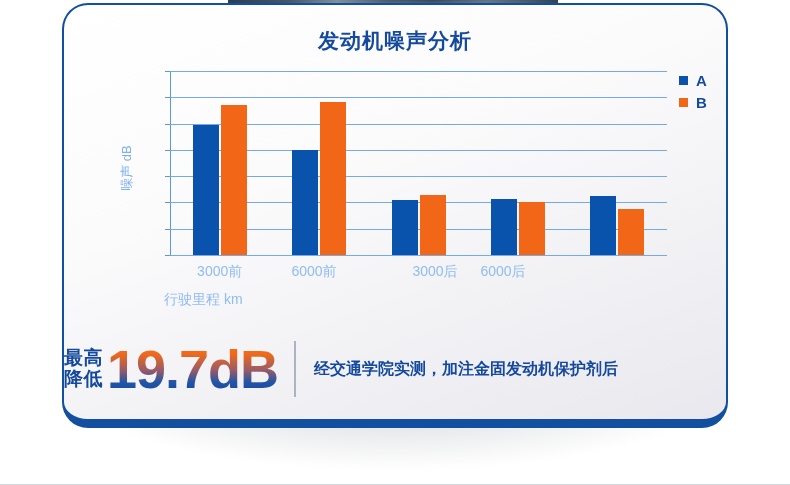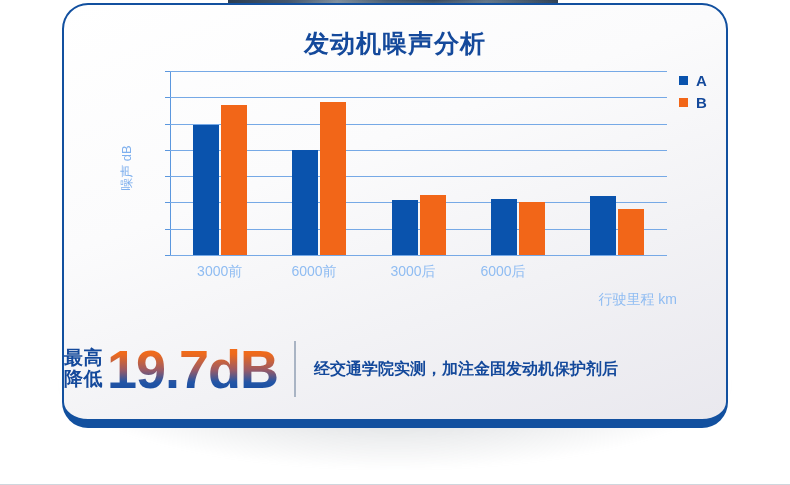--- a/index.html
+++ b/index.html
@@ -75,21 +75,21 @@
     background: linear-gradient(160deg, #ffffff 0%, #fbfbfc 38%, #f2f2f5 68%, #e9e8ee 100%);
     overflow: hidden;
   }
 
   .chart-title {
     position: absolute;
     left: 0;
     top: 22px;
     width: 100%;
     text-align: center;
-    font-size: 25px;
+    font-size: 21px;
     font-weight: bold;
     color: #14499b;
     letter-spacing: 1px;
   }
 
   
   .chart-wrap {
     position: absolute;
     left: 0;
     top: 58px;
@@ -148,24 +148,24 @@
   }
   .bar {
     position: absolute;
     bottom: 0;
   }
   .bar.a { background: #0a53ad; }
   .bar.b { background: #f26618; }
 
   .x-axis-title {
     position: absolute;
-    left: 116px;
+    left: 100px;
     top: 228px;
     width: 497px;
-    text-align: right;
+    text-align: left;
     font-size: 14px;
     color: #8fbcf2;
     white-space: nowrap;
   }
 
   .legend {
     position: absolute;
     left: 615px;
     top: 6px;
     width: 48px;
@@ -271,21 +271,21 @@
           <div class="gridline" style="top: 184px;"></div>
           <div class="y-tick-mark" style="top: 184px;"></div>
           <div class="bar a" title="3000前 A: 79.8" style="left: 22.7px; width: 26px; height: 130.377px; background: rgb(10, 83, 173);"></div>
           <div class="bar b" title="3000前 B: 83.5" style="left: 50.7px; width: 26px; height: 149.829px; background: rgb(242, 102, 24);"></div>
           <div class="x-tick-label" style="left: 1.7px;">3000前</div>
           <div class="bar a" title="6000前 A: 75" style="left: 122.1px; width: 26px; height: 105.143px; background: rgb(10, 83, 173);"></div>
           <div class="bar b" title="6000前 B: 84.1" style="left: 150.1px; width: 26px; height: 152.983px; background: rgb(242, 102, 24);"></div>
           <div class="x-tick-label" style="left: 96px;">6000前</div>
           <div class="bar a" title="3000后 A: 65.4" style="left: 221.5px; width: 26px; height: 54.6743px; background: rgb(10, 83, 173);"></div>
           <div class="bar b" title="3000后 B: 66.4" style="left: 249.5px; width: 26px; height: 59.9314px; background: rgb(242, 102, 24);"></div>
-          <div class="x-tick-label" style="left: 195px;">3000后</div>
+          <div class="x-tick-label" style="left: 217px;">3000后</div>
           <div class="bar a" title="6000后 A: 65.7" style="left: 320.9px; width: 26px; height: 56.2514px; background: rgb(10, 83, 173);"></div>
           <div class="bar b" title="6000后 B: 65" style="left: 348.9px; width: 26px; height: 52.5714px; background: rgb(242, 102, 24);"></div>
           <div class="x-tick-label" style="left: 285px;">6000后</div>
           <div class="bar a" title="9000后 A: 66.2" style="left: 420.3px; width: 26px; height: 58.88px; background: rgb(10, 83, 173);"></div>
           <div class="bar b" title="9000后 B: 63.8" style="left: 448.3px; width: 26px; height: 46.2629px; background: rgb(242, 102, 24);"></div>
         </div>
 
       <div class="x-axis-title">行驶里程 km</div>
 
       <div class="legend" id="legend">

